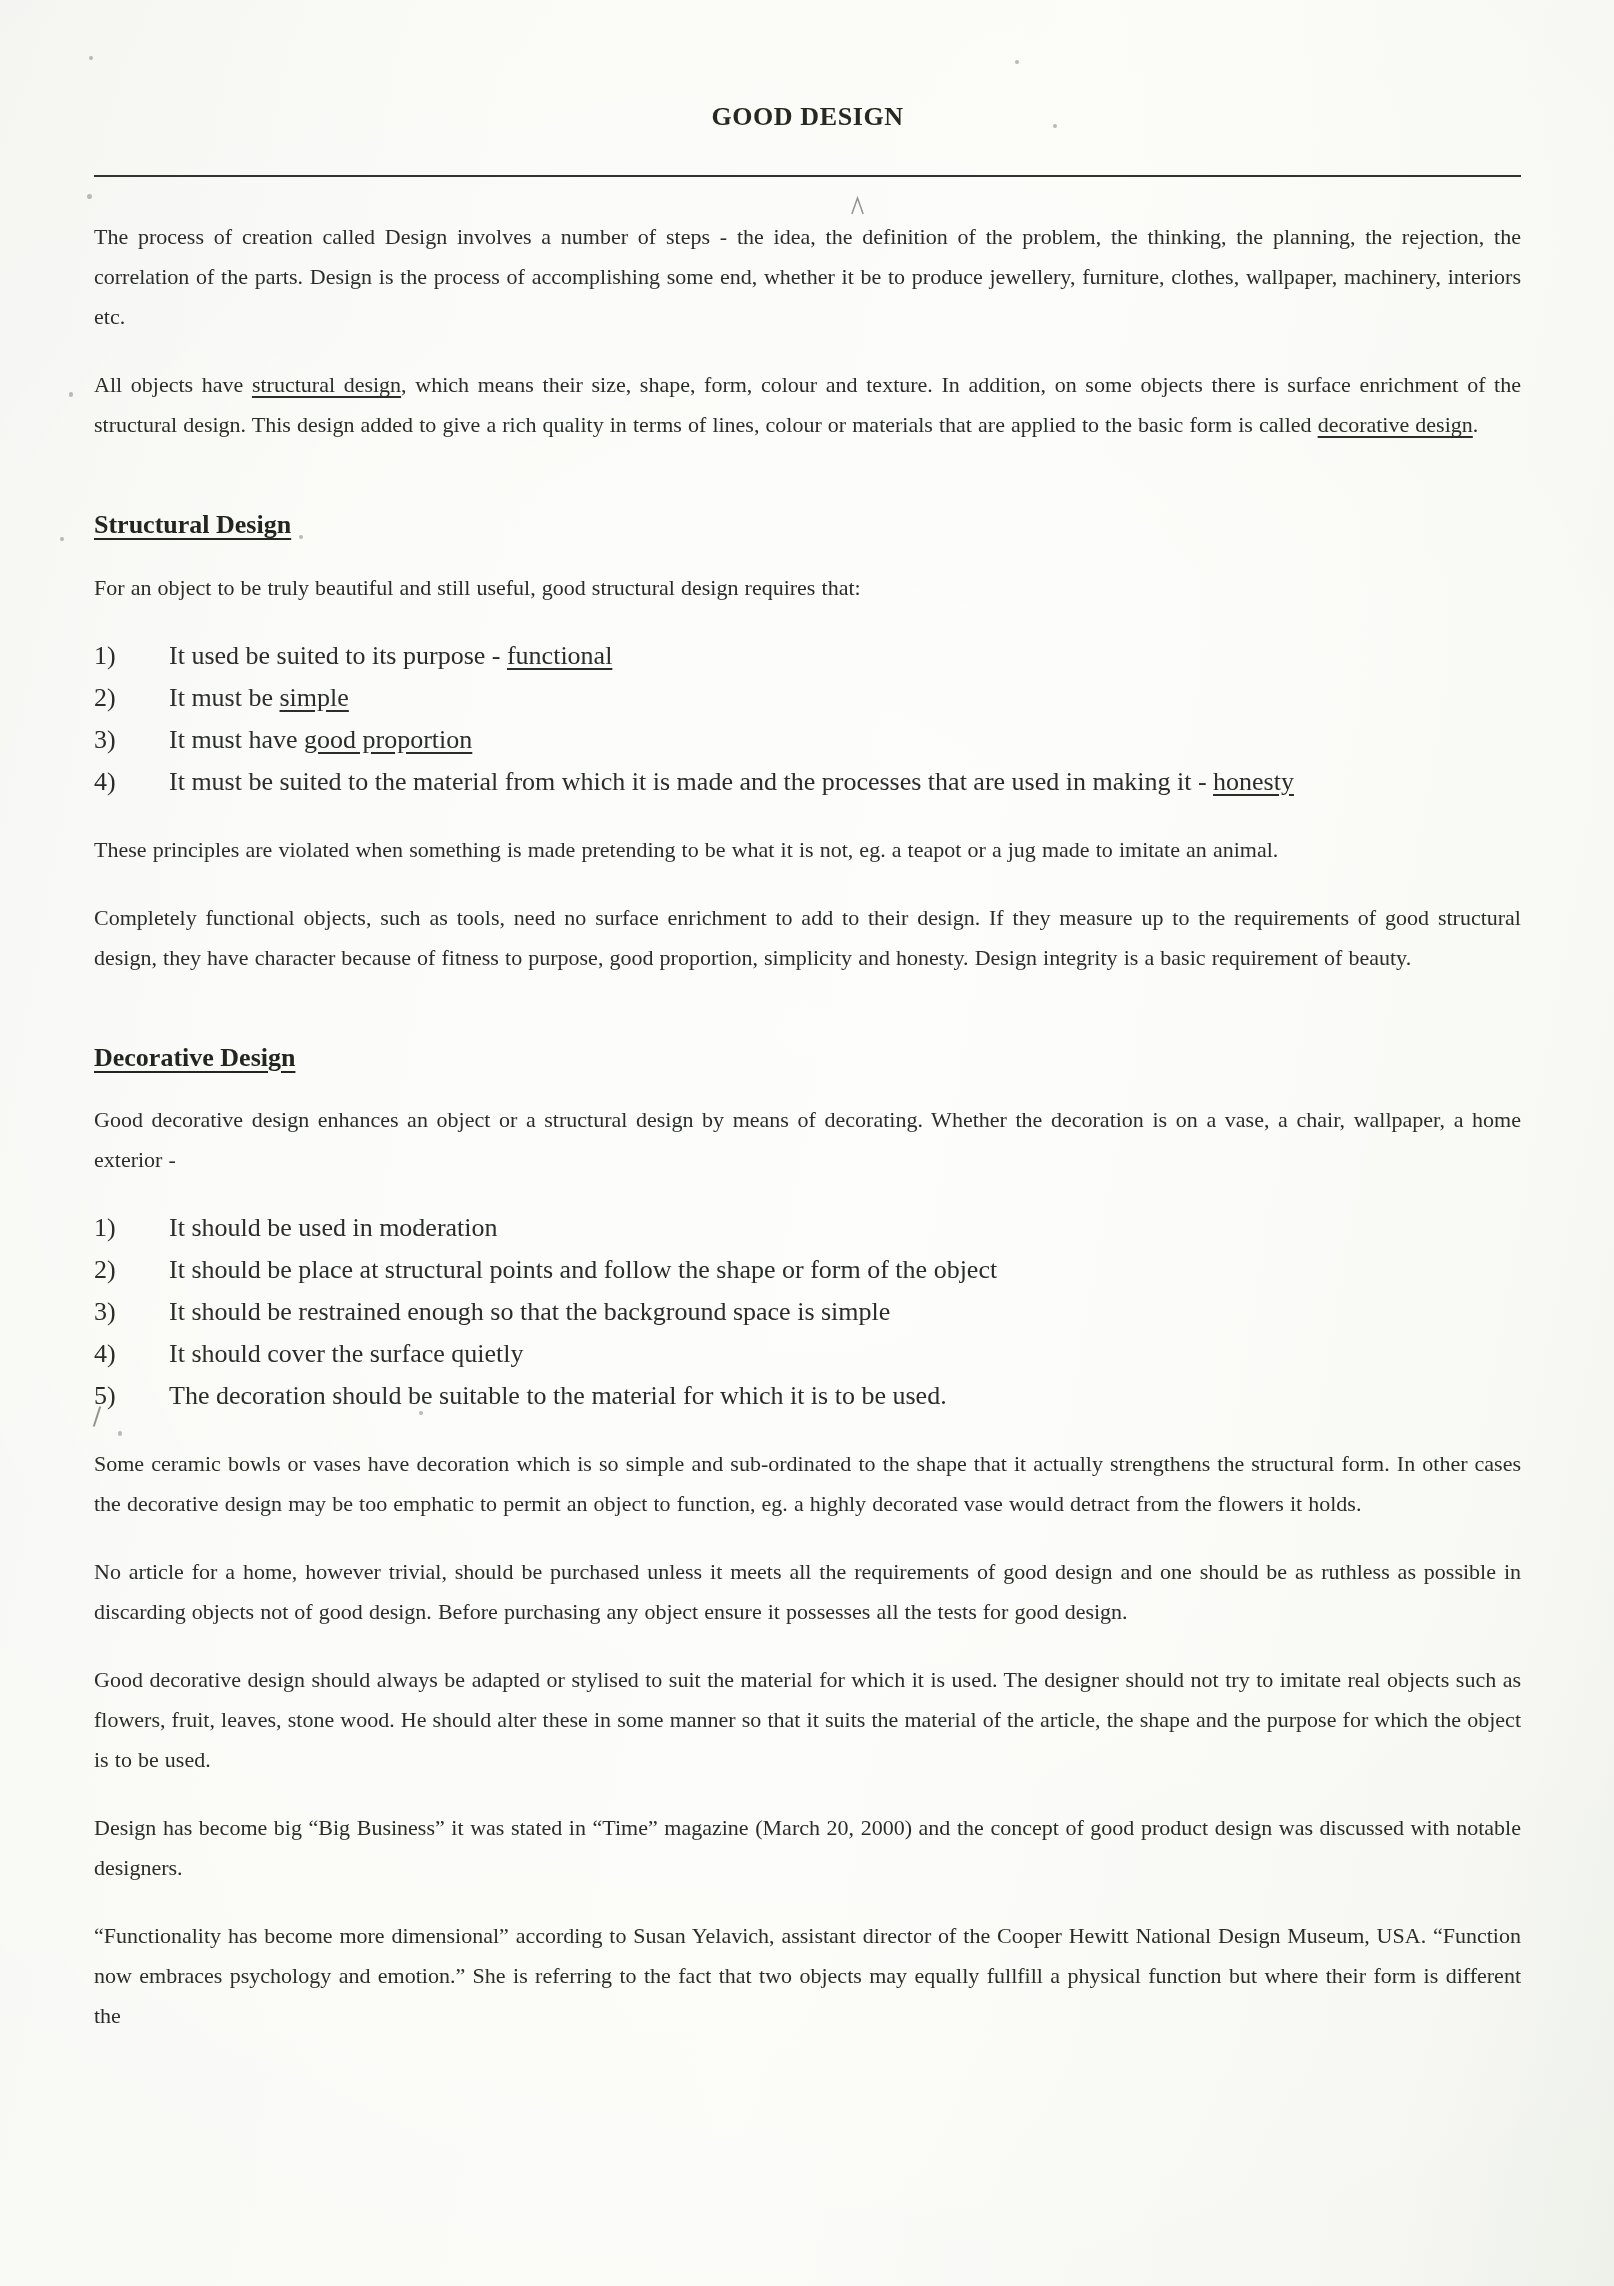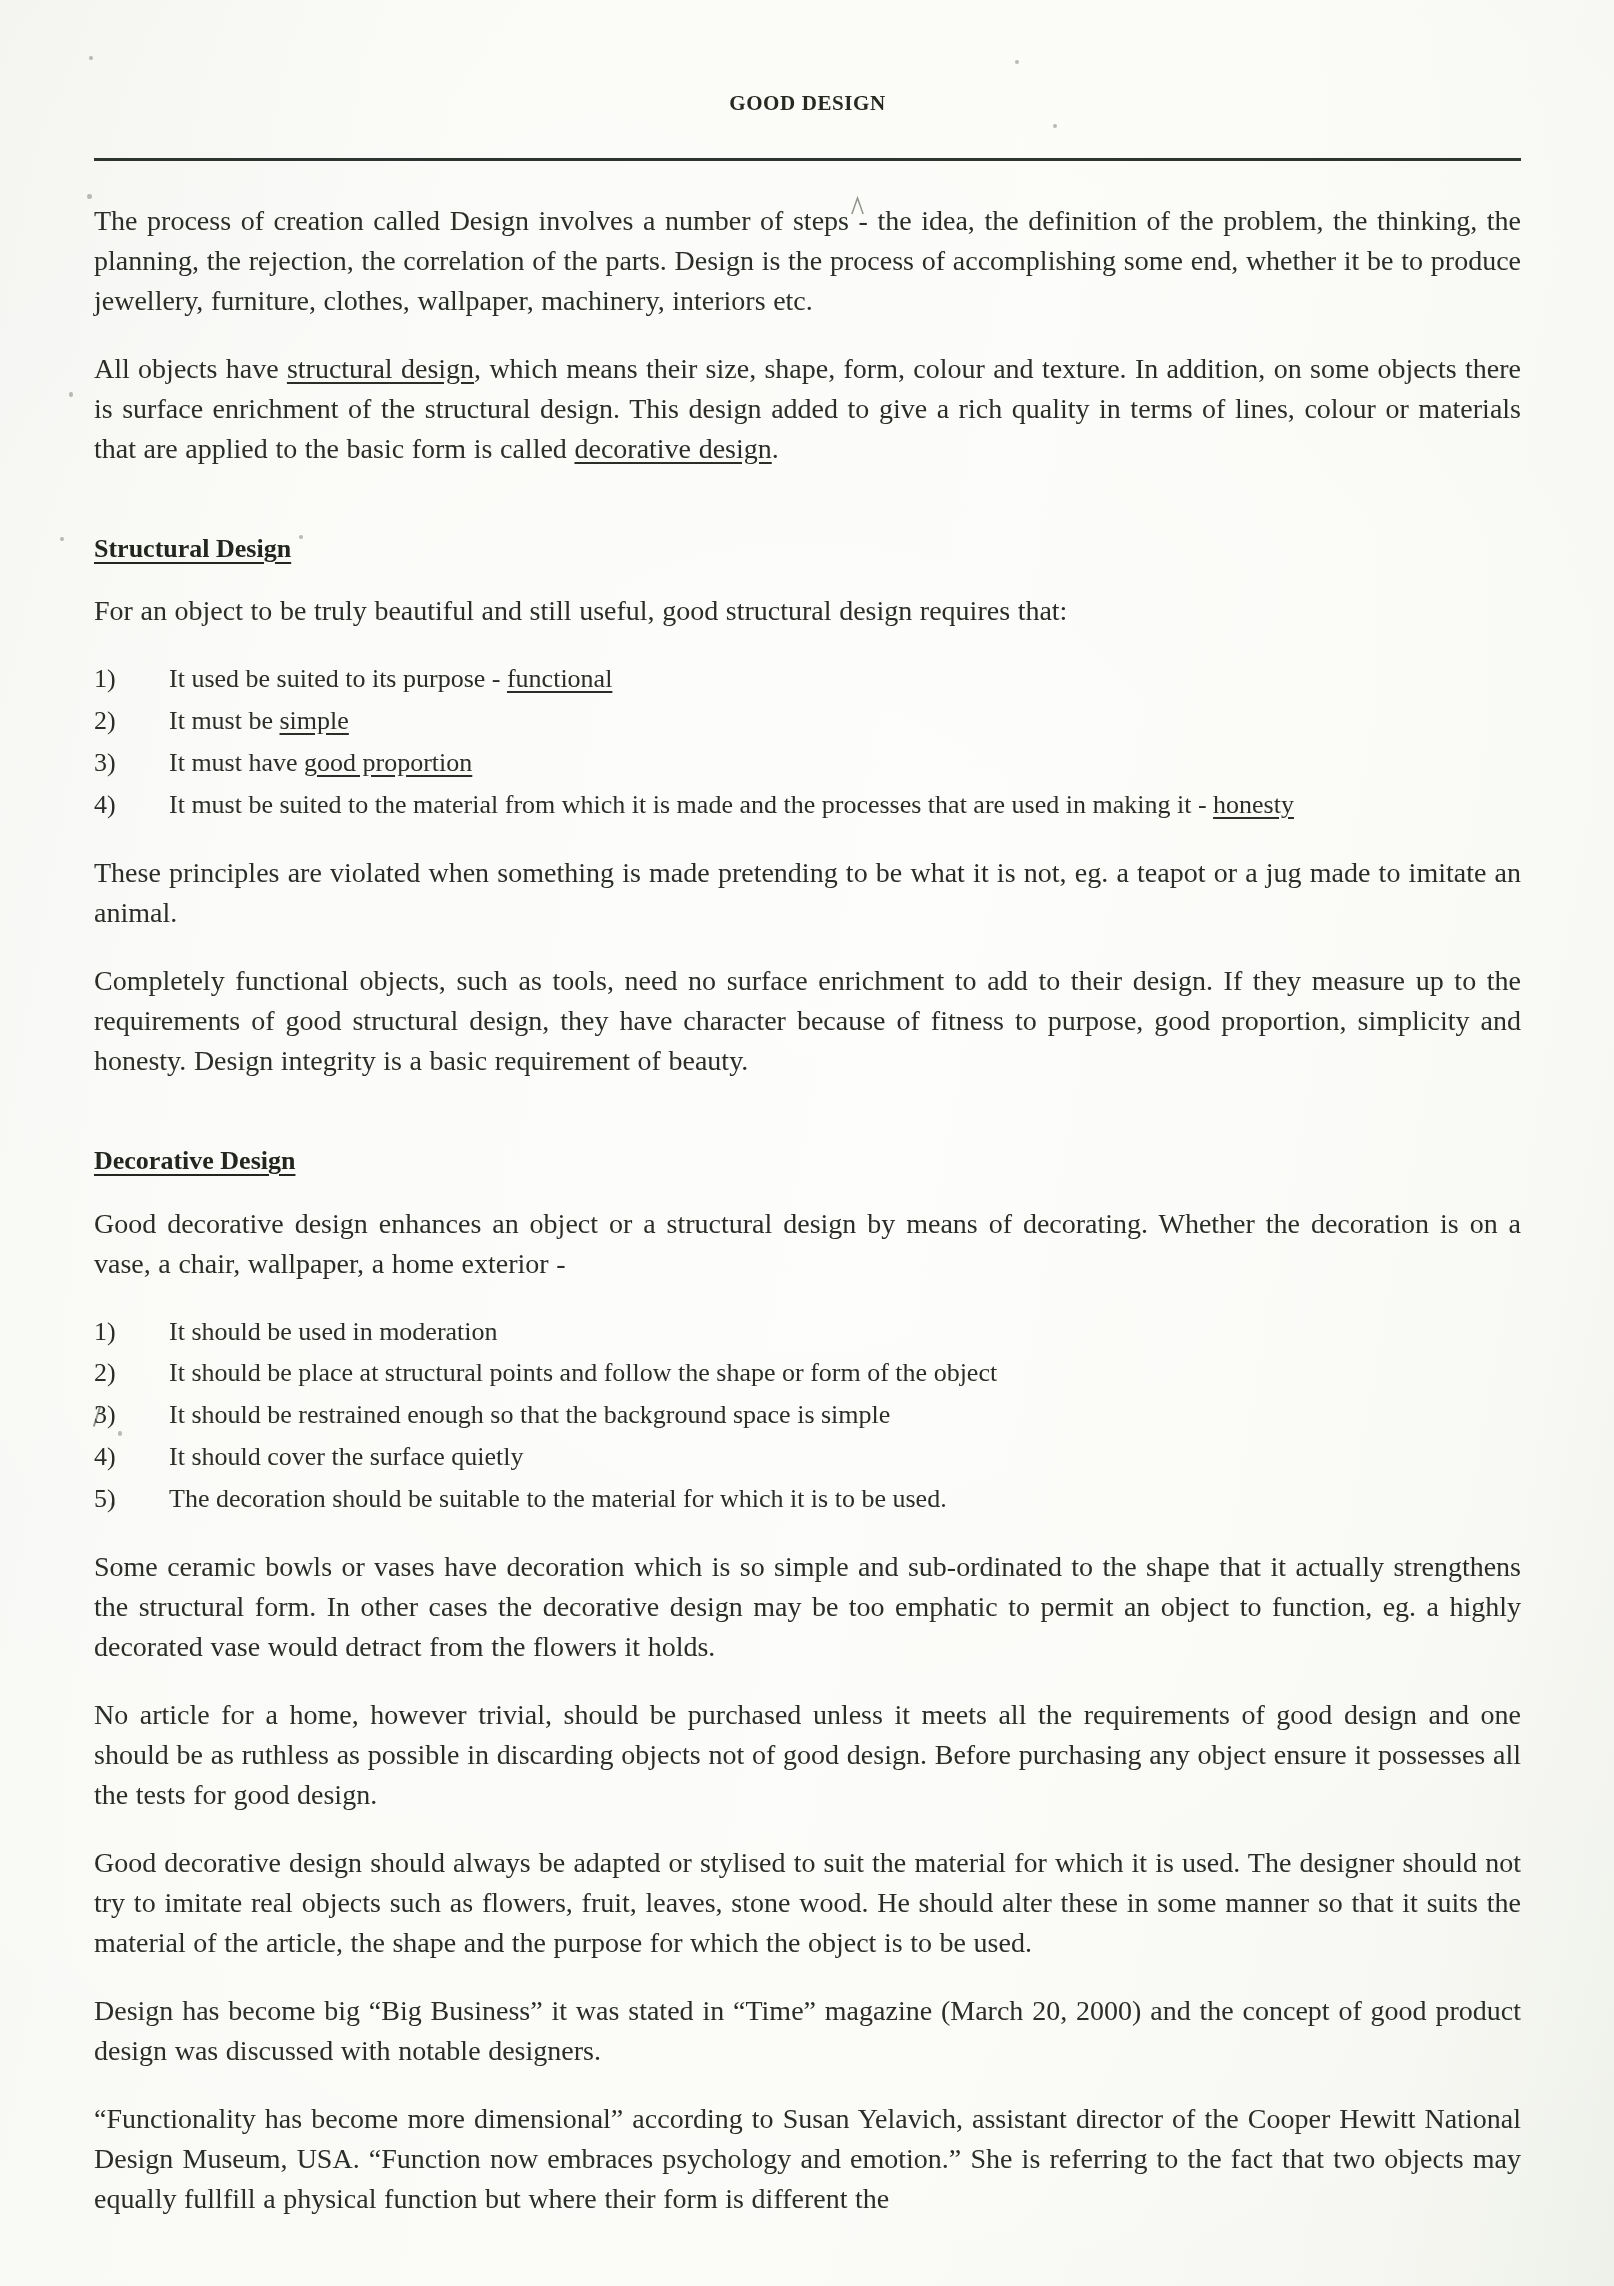--- a/index.html
+++ b/index.html
@@ -29,37 +29,38 @@
   }
   .content {
     position: relative;
     padding: 0 94px 0 94px;
     box-sizing: border-box;
   }
 
   .doc-title {
     text-align: center;
     font-weight: bold;
-    font-size: 21px;
+    font-size: 26px;
     letter-spacing: 0.6px;
     color: #26291f;
     padding-top: 92px;
     line-height: 1.1;
+    margin-top: 11px;
   }
   .title-rule {
     margin-top: 43px;
     height: 2.8px;
     background: #2e3430;
     width: 100%;
   }
 
   p.para {
     text-align: justify;
     text-justify: inter-word;
-    font-size: 28px;
+    font-size: 22px;
     line-height: 40px;
     color: #2b2e28;
     margin: 0 0 28px 0;
     word-spacing: 0.6px;
   }
   p.first-para { margin-top: 40px; }
 
   h2.section-heading {
     font-size: 26px;
     font-weight: bold;

